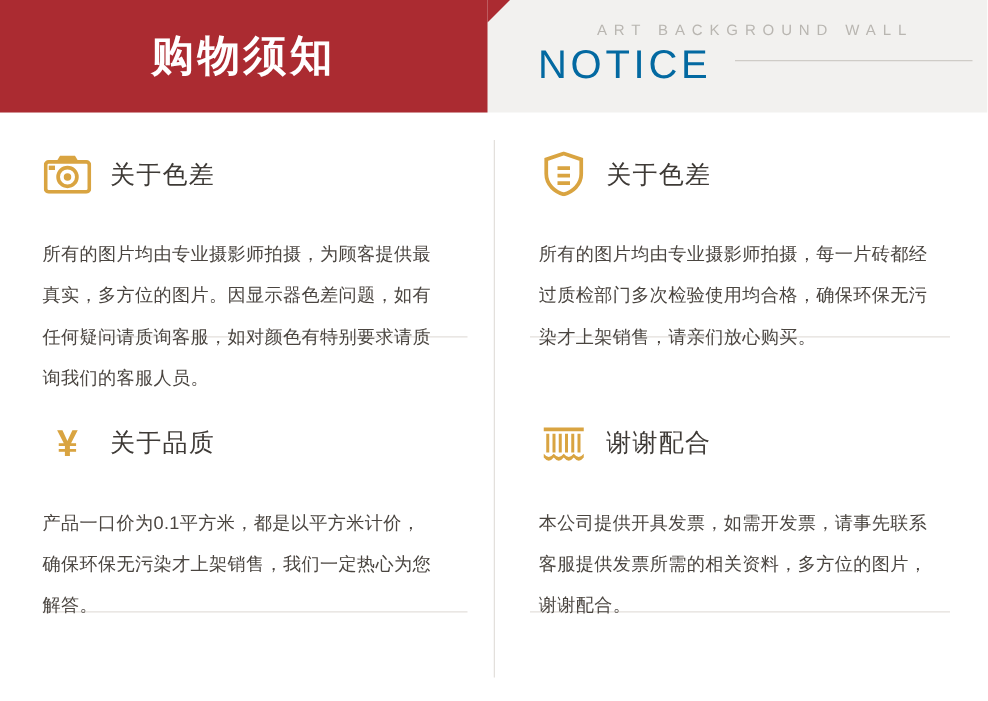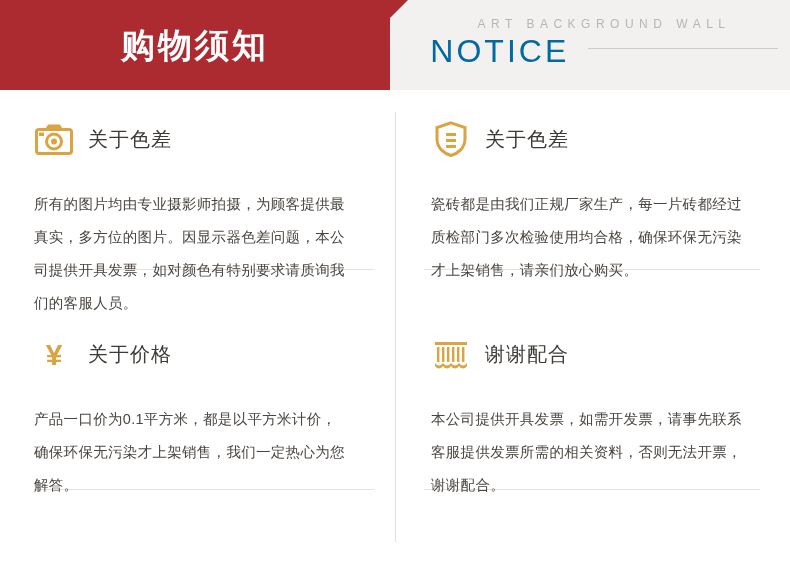--- a/index.html
+++ b/index.html
@@ -203,46 +203,46 @@
           <svg width="38" height="32" viewBox="0 0 38 32">
             <rect x="1.5" y="6.5" width="35" height="24" rx="2.5" fill="none" stroke="#d9a441" stroke-width="3"></rect>
             <path d="M10 6.5 L13 1.5 L25 1.5 L28 6.5 Z" fill="#d9a441"></path>
             <circle cx="19" cy="18.5" r="7.5" fill="none" stroke="#d9a441" stroke-width="3"></circle>
             <circle cx="19" cy="18.5" r="3" fill="#d9a441"></circle>
             <rect x="4" y="9.5" width="5" height="3.5" fill="#d9a441"></rect>
           </svg>
         </div>
         <div class="cell-title">关于色差</div>
       </div>
-      <div class="cell-body">所有的图片均由专业摄影师拍摄，为顾客提供最真实，多方位的图片。因显示器色差问题，本公司提供开具发票，如对颜色有特别要求请质询我们的客服人员。</div>
+      <div class="cell-body">所有的图片均由专业摄影师拍摄，为顾客提供最真实，多方位的图片。因显示器色差问题，如有任何疑问请质询客服，如对颜色有特别要求请质询我们的客服人员。</div>
     </div>
 
     <div class="cell right">
       <div class="cell-head">
         <div class="cell-icon">
           <svg width="32" height="36" viewBox="0 0 32 36">
             <path d="M16 1.8 L30 6.5 V18 C30 27 23 32.5 16 34.5 C9 32.5 2 27 2 18 V6.5 Z" fill="none" stroke="#d9a441" stroke-width="3"></path>
             <rect x="11" y="12" width="10" height="3" fill="#d9a441"></rect>
             <rect x="11" y="18" width="10" height="3" fill="#d9a441"></rect>
             <rect x="11" y="24" width="10" height="3" fill="#d9a441"></rect>
           </svg>
         </div>
         <div class="cell-title">关于色差</div>
       </div>
-      <div class="cell-body">瓷砖都是由我们正规厂家生产，每一片砖都经过质检部门多次检验使用均合格，确保环保无污染才上架销售，请亲们放心购买。</div>
+      <div class="cell-body">所有的图片均由专业摄影师拍摄，每一片砖都经过质检部门多次检验使用均合格，确保环保无污染才上架销售，请亲们放心购买。</div>
     </div>
 
     <div class="cell left">
       <div class="cell-head">
         <div class="cell-icon">
           <svg width="30" height="34" viewBox="0 0 30 34">
             <text x="15" y="28" text-anchor="middle" font-family="'Liberation Sans', sans-serif" font-size="30" font-weight="bold" fill="#d9a441">¥</text>
           </svg>
         </div>
-        <div class="cell-title">关于价格</div>
+        <div class="cell-title">关于品质</div>
       </div>
       <div class="cell-body">产品一口价为0.1平方米，都是以平方米计价，确保环保无污染才上架销售，我们一定热心为您解答。</div>
     </div>
 
     <div class="cell right">
       <div class="cell-head">
         <div class="cell-icon">
           <svg width="36" height="32" viewBox="0 0 36 32">
             <rect x="2" y="4" width="32" height="3" fill="#d9a441"></rect>
             <g fill="#d9a441">
@@ -251,17 +251,17 @@
               <rect x="14" y="9" width="2.4" height="15"></rect>
               <rect x="19" y="9" width="2.4" height="15"></rect>
               <rect x="24" y="9" width="2.4" height="15"></rect>
               <rect x="29" y="9" width="2.4" height="15"></rect>
             </g>
             <path d="M2 25 q4 5 8 0 q4 5 8 0 q4 5 8 0 q4 5 8 0 v3 q-4 5 -8 0 q-4 5 -8 0 q-4 5 -8 0 q-4 5 -8 0 Z" fill="#d9a441"></path>
           </svg>
         </div>
         <div class="cell-title">谢谢配合</div>
       </div>
-      <div class="cell-body">本公司提供开具发票，如需开发票，请事先联系客服提供发票所需的相关资料，否则无法开票，谢谢配合。</div>
+      <div class="cell-body">本公司提供开具发票，如需开发票，请事先联系客服提供发票所需的相关资料，多方位的图片，谢谢配合。</div>
     </div>
 
   </div>
 </div>
 
 </body></html>

